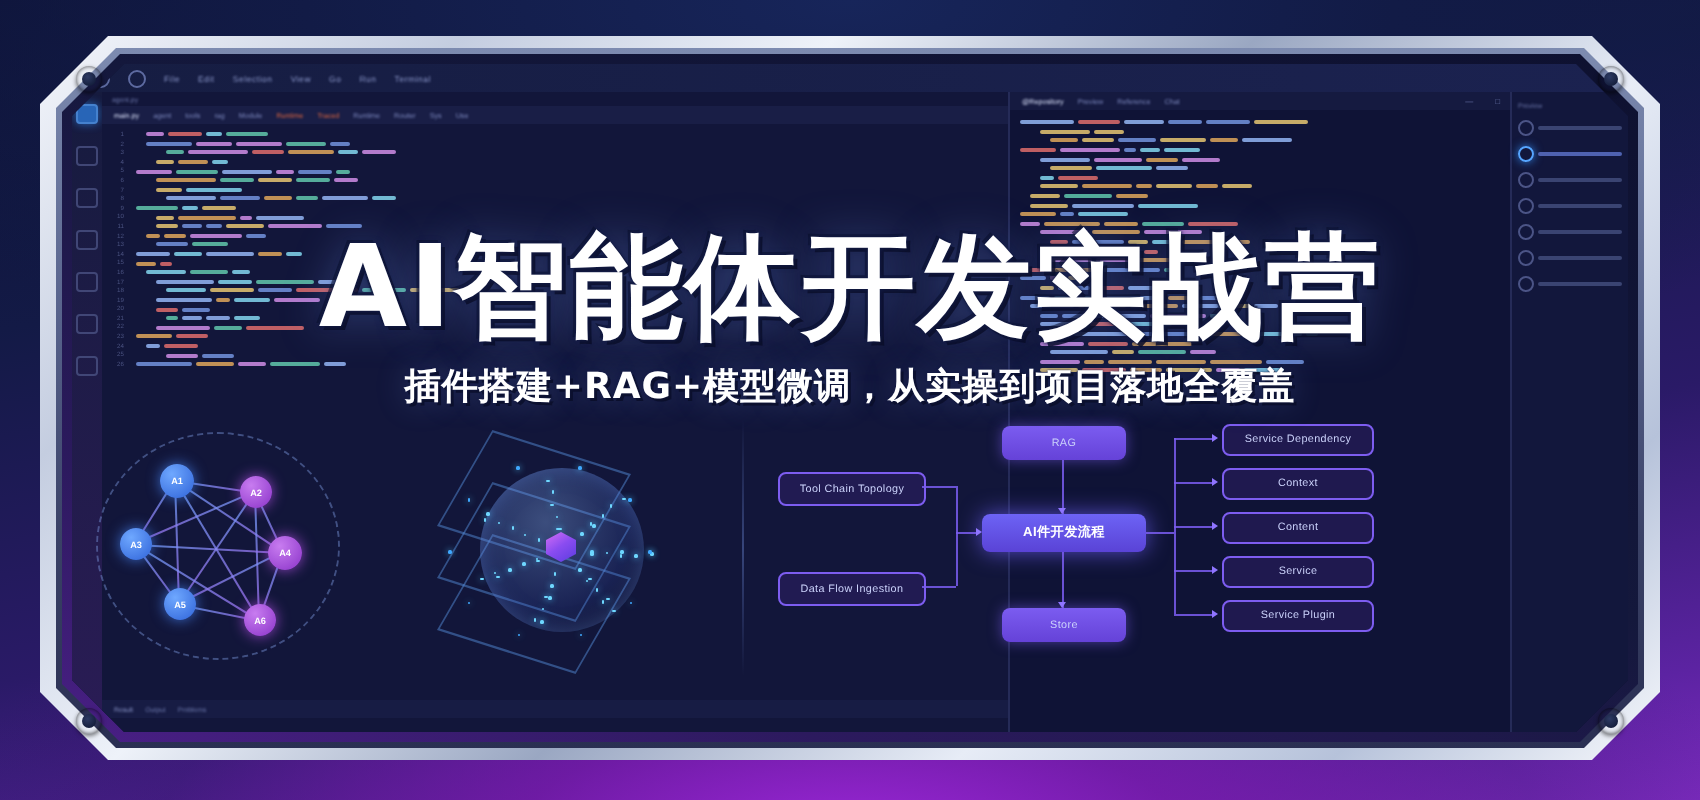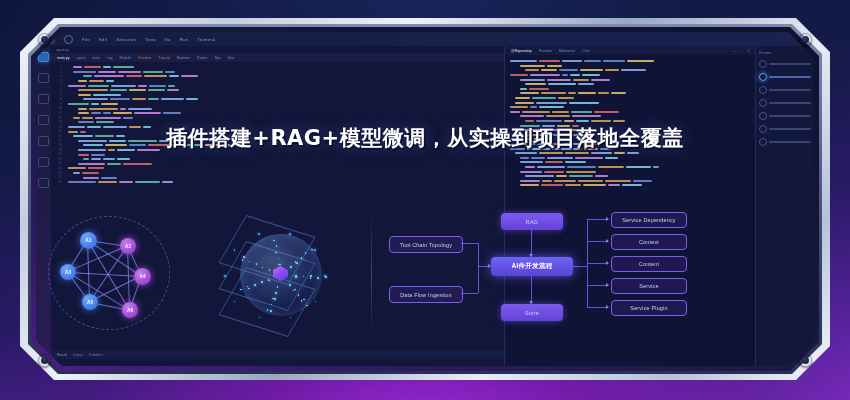--- a/index.html
+++ b/index.html
@@ -73,21 +73,21 @@
   .insp-t{flex:1;height:2px;border-radius:1px;background:#3a4472;}
   
   .headline{position:absolute;left:0;top:116px;width:850px;text-align:center;z-index:40;pointer-events:none;}
   .h1{
     font-size:57px;font-weight:bold;color:#ffffff;letter-spacing:1px;line-height:1;
     font-family:"DejaVu Sans","Liberation Sans",sans-serif;
     text-shadow:0 0 1.5px #121a44,0 0 3px #131c48,2px 2px 0 rgba(10,14,40,.85),
                 -1.5px -1.5px 0 rgba(10,14,40,.55),0 0 22px rgba(120,160,255,.35);
   }
   .h2{
-    margin-top:8px;font-size:21px;font-weight:bold;color:#ffffff;letter-spacing:.5px;
+    margin-top:8px;font-size:18px;font-weight:bold;color:#ffffff;letter-spacing:.5px;
     font-family:"DejaVu Sans","Liberation Sans",sans-serif;
     text-shadow:0 0 1.2px #121a44,1.5px 1.5px 0 rgba(10,14,40,.8),0 0 16px rgba(120,160,255,.3);
   }
   
   .viz{position:absolute;left:36px;top:210px;width:778px;height:128px;display:flex;z-index:5;}
   .v-net{width:160px;position:relative;}
   .v-hex{width:175px;position:relative;}
   .v-flow{flex:1;position:relative;}
   .fb{position:absolute;border-radius:4px;display:flex;align-items:center;justify-content:center;
       font-size:5.4px;color:#cbd2fb;letter-spacing:.2px;text-align:center;}
@@ -733,16 +733,17 @@
       <div class="ln" style="left:216px;top:97px;width:20px;height:1px;"></div>
       <div class="arw" style="left:235px;top:6.8px;"></div>
       <div class="arw" style="left:235px;top:28.8px;"></div>
       <div class="arw" style="left:235px;top:50.8px;"></div>
       <div class="arw" style="left:235px;top:72.8px;"></div>
       <div class="arw" style="left:235px;top:94.8px;"></div>
     </div>
   </div>
 
   <div class="headline">
+    <div class="h1">AI智能体开发实战营</div>
     <div class="h2">插件搭建+RAG+模型微调，从实操到项目落地全覆盖</div>
   </div>
 
 </div>
 
 </body></html>

